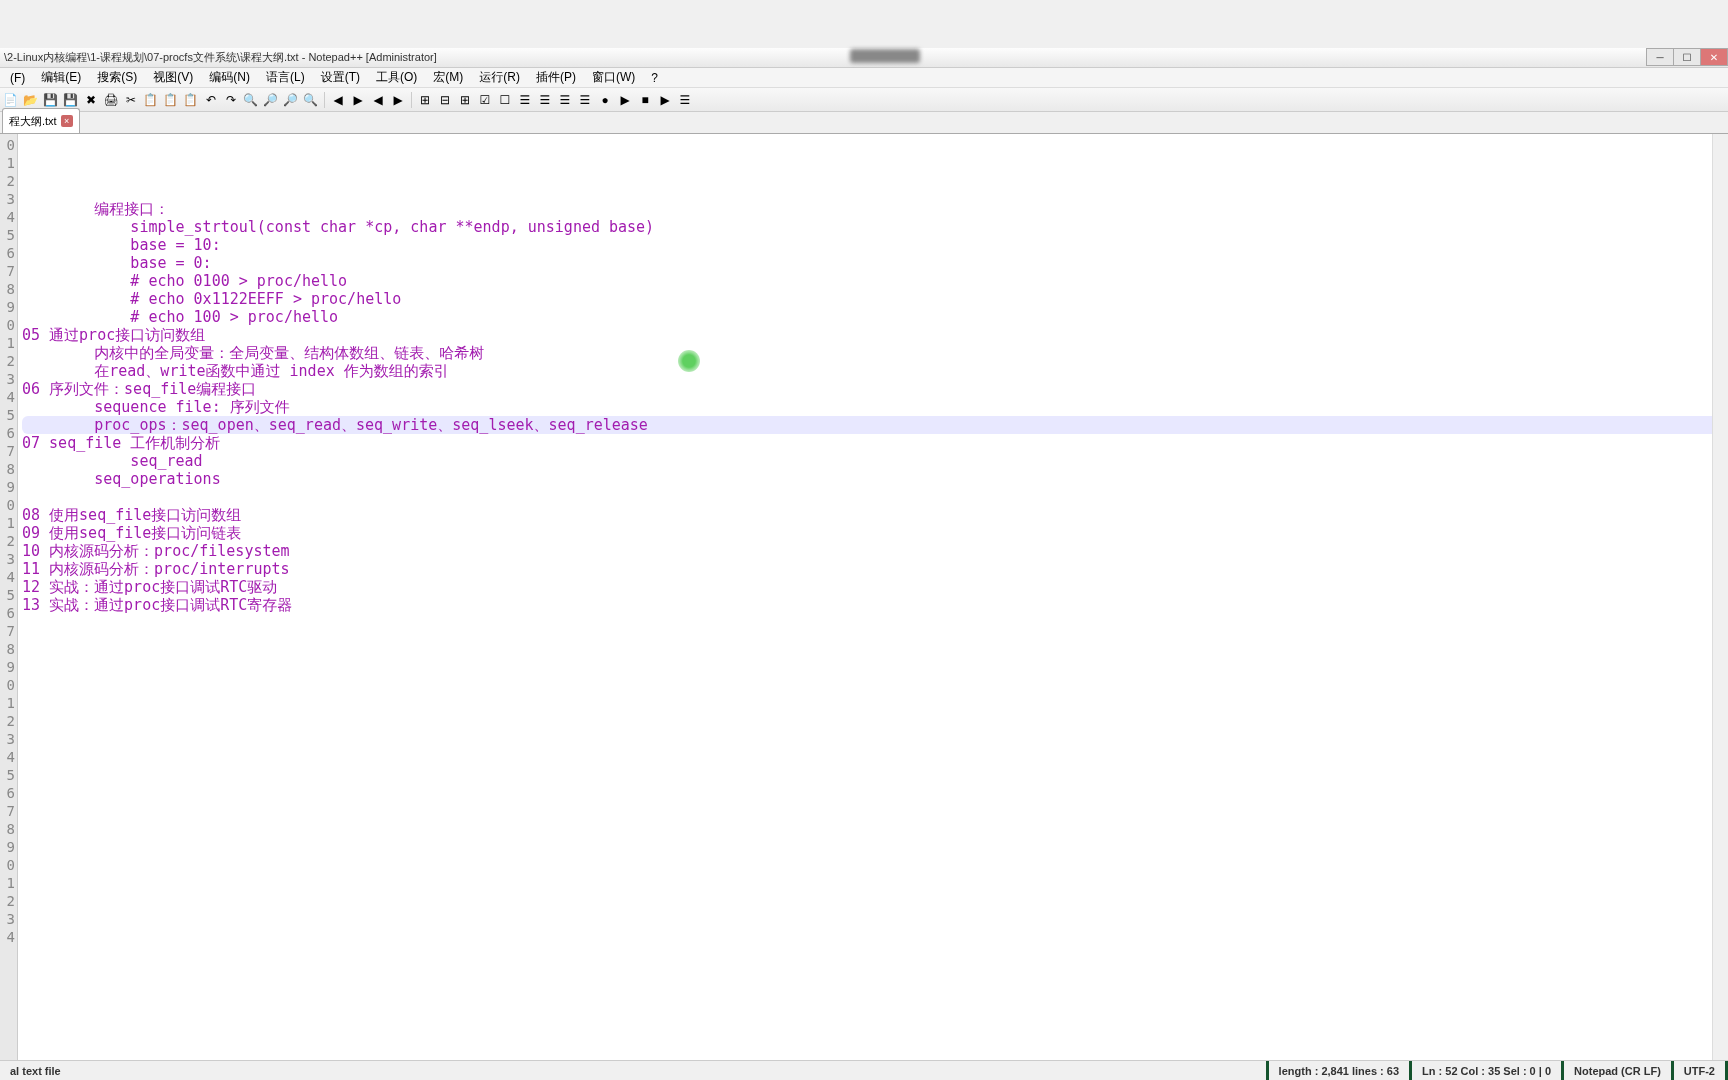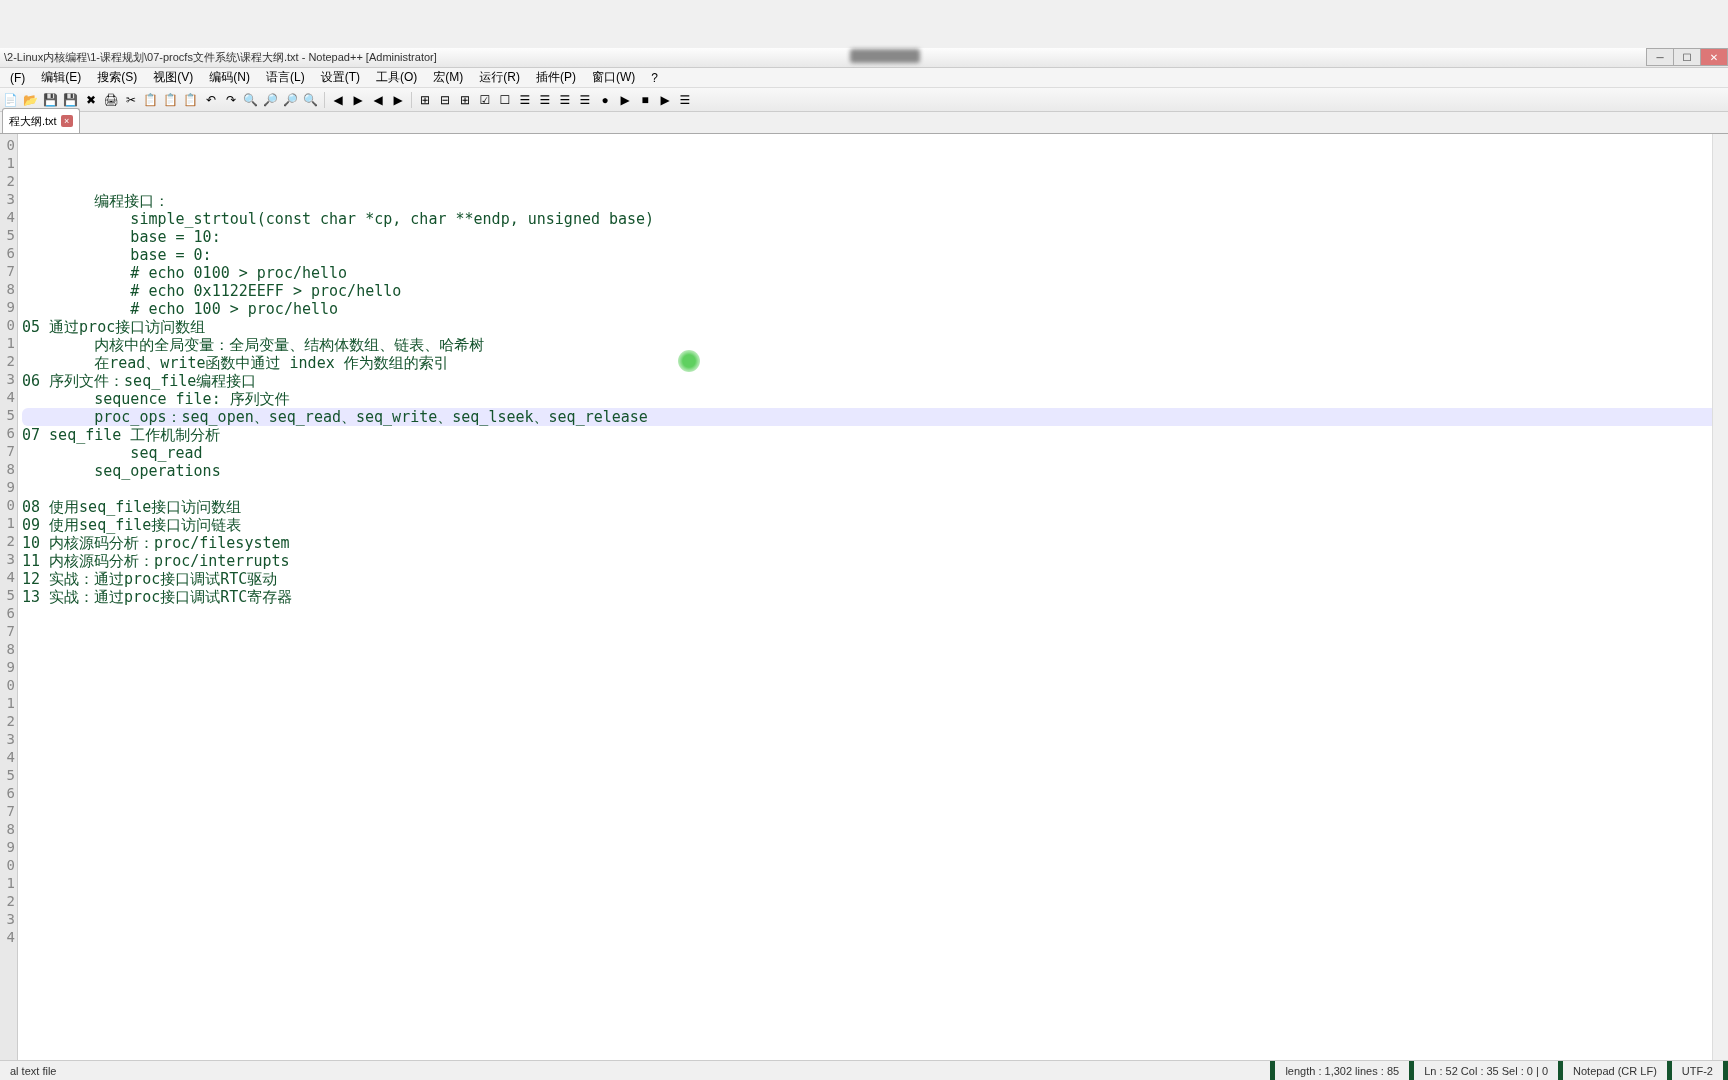--- a/index.html
+++ b/index.html
@@ -131,24 +131,24 @@
   padding-right: 2px;
   line-height: 18px;
   padding-top: 2px;
 }
 .gutter div { height: 18px; }
 .code {
   flex: 1;
   font-family: "NSimSun", "Consolas", monospace;
   font-size: 15px;
   line-height: 18px;
-  padding-top: 4px;
+  padding-top: 12px;
   padding-left: 4px;
   white-space: pre;
-  color: #14532d;
+  color: #a21caf;
   position: relative;
 }
 .code-line { height: 18px; }
 .code-line.highlight { background: #e8e8ff; border-radius: 6px; }
 .cursor-marker {
   position: absolute;
   width: 22px;
   height: 22px;
   background: radial-gradient(circle, #5fd060 0%, #5fd060 40%, rgba(95,208,96,0.6) 60%, rgba(95,208,96,0) 100%);
   border-radius: 50%;
@@ -158,24 +158,25 @@
   height: 20px;
   background: #f0f0f0;
   border-top: 1px solid #ccc;
   display: flex;
   align-items: center;
   font-size: 11px;
   color: #333;
 }
 .status-seg {
   padding: 0 10px;
-  border-right: 5px solid #14532d;
+  border-right: 3px solid #14532d;
   height: 100%;
   display: flex;
   align-items: center;
+  font-weight: bold;
 }
 .status-seg.first { flex: 1; }
 .scrollbar-v {
   position: absolute;
   right: 0;
   top: 0;
   bottom: 0;
   width: 16px;
   background: #f0f0f0;
   border-left: 1px solid #ddd;
@@ -315,17 +316,17 @@
       <div>4</div>
     </div>
   <div class="code" id="code">
     
   <div class="code-line">        编程接口：</div><div class="code-line">            simple_strtoul(const char *cp, char **endp, unsigned base)</div><div class="code-line">            base = 10:</div><div class="code-line">            base = 0:</div><div class="code-line">            # echo 0100 &gt; proc/hello</div><div class="code-line">            # echo 0x1122EEFF &gt; proc/hello</div><div class="code-line">            # echo 100 &gt; proc/hello</div><div class="code-line">05 通过proc接口访问数组</div><div class="code-line">        内核中的全局变量：全局变量、结构体数组、链表、哈希树</div><div class="code-line">        在read、write函数中通过 index 作为数组的索引</div><div class="code-line">06 序列文件：seq_file编程接口</div><div class="code-line">        sequence file: 序列文件</div><div class="code-line highlight">        proc_ops：seq_open、seq_read、seq_write、seq_lseek、seq_release</div><div class="code-line">07 seq_file 工作机制分析</div><div class="code-line">            seq_read</div><div class="code-line">        seq_operations</div><div class="code-line">        </div><div class="code-line">08 使用seq_file接口访问数组</div><div class="code-line">09 使用seq_file接口访问链表</div><div class="code-line">10 内核源码分析：proc/filesystem</div><div class="code-line">11 内核源码分析：proc/interrupts</div><div class="code-line">12 实战：通过proc接口调试RTC驱动</div><div class="code-line">13 实战：通过proc接口调试RTC寄存器</div><div class="code-line"></div><div class="code-line"></div><div class="code-line"></div><div class="code-line"></div><div class="code-line"></div><div class="code-line"></div><div class="code-line"></div><div class="code-line"></div><div class="code-line"></div><div class="code-line"></div><div class="code-line"></div><div class="code-line"></div><div class="code-line"></div><div class="code-line"></div><div class="code-line"></div><div class="code-line"></div><div class="code-line"></div><div class="code-line"></div><div class="code-line"></div><div class="code-line"></div><div class="code-line"></div><div class="code-line"></div><div class="cursor-marker" id="cursor-marker" style="top: 216px; left: 660px;"></div></div>
   <div class="scrollbar-v"></div>
 </div>
 
 <div class="statusbar">
   <div class="status-seg first">al text file</div>
-  <div class="status-seg">length : 1,302    lines : 85</div>
+  <div class="status-seg">length : 2,841    lines : 63</div>
   <div class="status-seg">Ln : 52    Col : 35    Sel : 0 | 0</div>
   <div class="status-seg">Notepad (CR LF)</div>
   <div class="status-seg">UTF-2</div>
 </div>
 
 </body></html>

